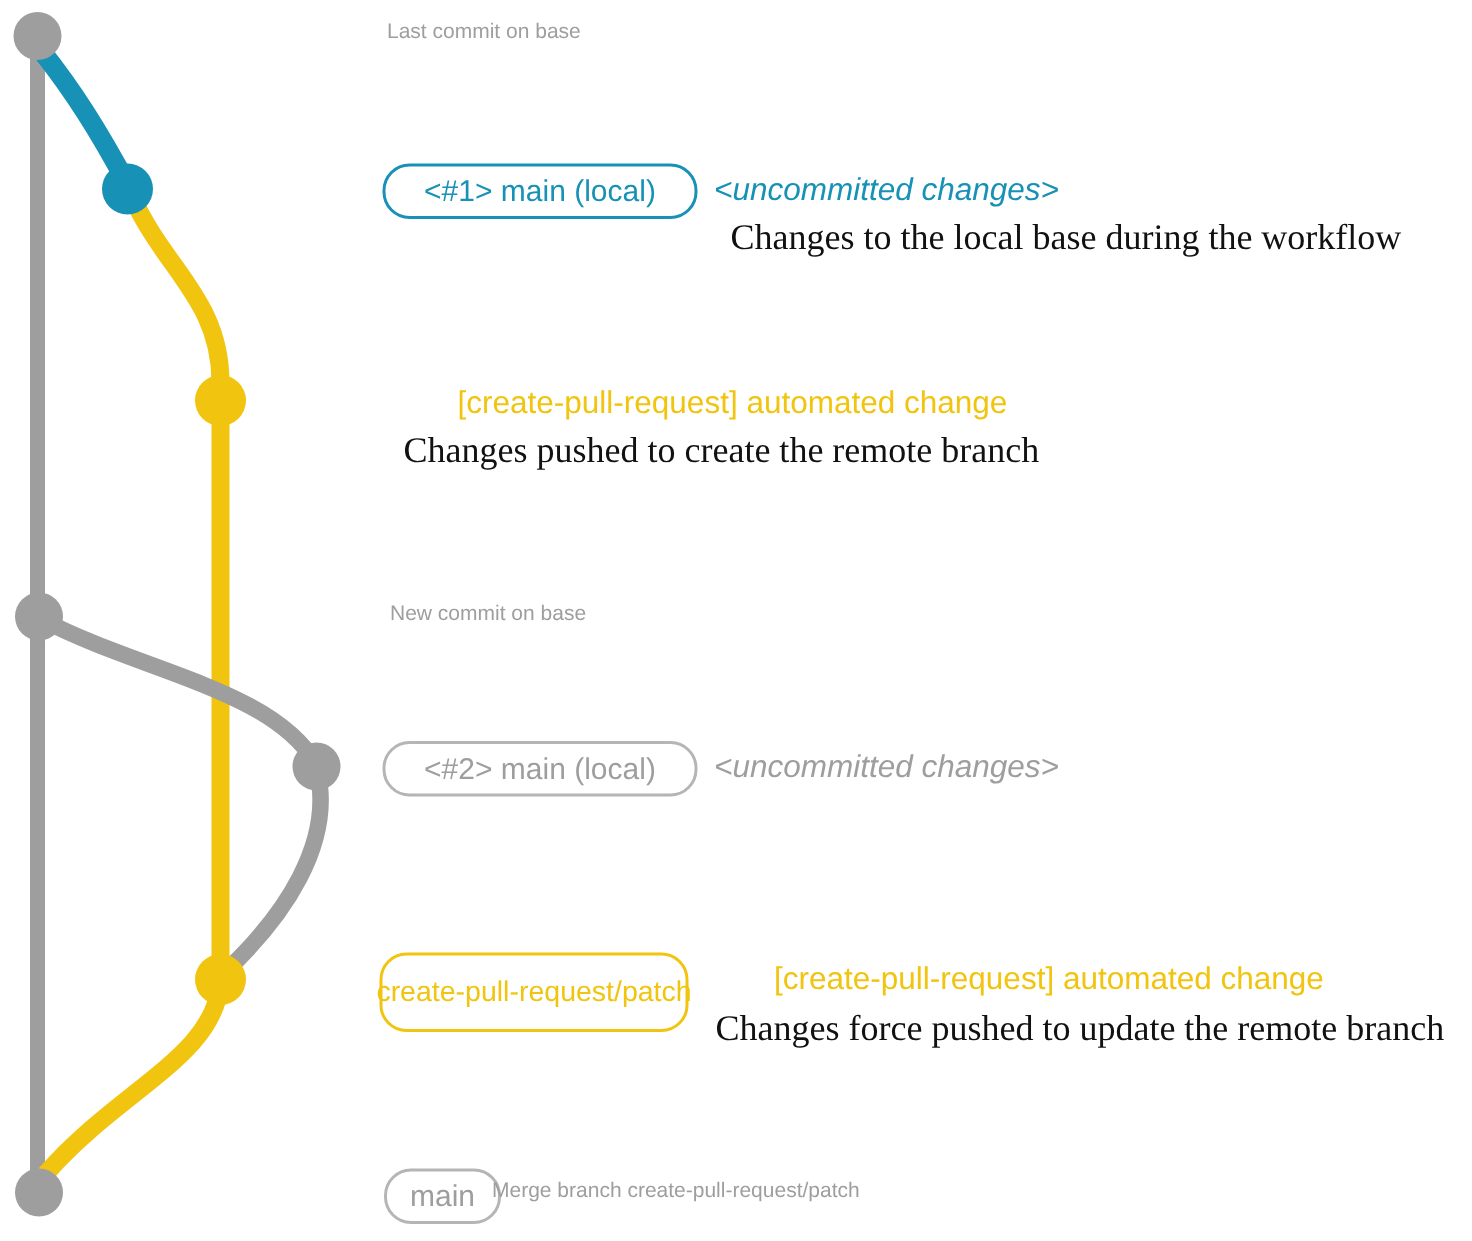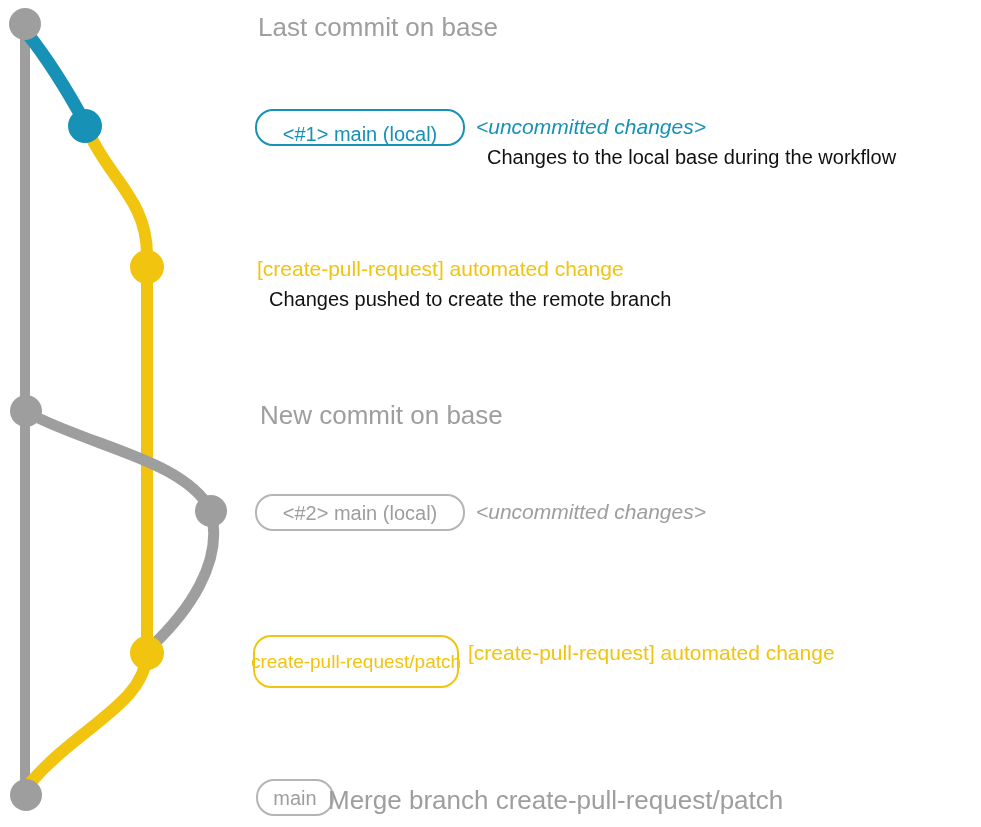--- a/index.html
+++ b/index.html
@@ -21,43 +21,43 @@
   }
   .graph-svg { position: absolute; left: 0; top: 0; }
   .stroke-gray   { stroke: var(--gray);   fill: none; }
   .stroke-teal   { stroke: var(--teal);   fill: none; }
   .stroke-yellow { stroke: var(--yellow); fill: none; }
   .fill-gray   { fill: var(--gray);   stroke: none; }
   .fill-teal   { fill: var(--teal);   stroke: none; }
   .fill-yellow { fill: var(--yellow); stroke: none; }
 
   .abs { position: absolute; white-space: nowrap; }
-  .sans-label { font-size: 26px; line-height: 1.1; color: var(--gray); }
+  .sans-label { font-size: 14px; line-height: 1.1; color: var(--gray); }
   .status-label { font-size: 21px; line-height: 1.1; font-style: italic; }
-  .title-label { font-size: 21px; line-height: 1.1; }
+  .title-label { font-size: 21px; line-height: 1.1; margin-left: 48px; }
   .teal-text { color: var(--teal); }
   .yellow-text { color: var(--yellow); }
   .gray-text { color: var(--gray); }
   .caption {
-    font-family: Liberation Sans, sans-serif;
-    font-size: 20px;
+    font-family: Liberation Serif, serif;
+    font-size: 24px;
     line-height: 1.1;
     color: var(--caption);
   }
   .badge {
     display: flex;
     align-items: center;
     justify-content: center;
     border-radius: 18px;
     border: 2px solid;
     font-size: 20px;
     line-height: 1;
     white-space: nowrap;
   }
-  .badge-teal { border-color: var(--teal); color: var(--teal); align-items: flex-end; }
+  .badge-teal { border-color: var(--teal); color: var(--teal); }
   .badge-gray { border-color: var(--gray_border); color: var(--gray); }
   .badge-yellow { border-color: var(--yellow); color: var(--yellow); font-size: 19px; }
 </style>
 </head>
 <body>
 
 <div class="canvas">
 
   <svg class="graph-svg" width="981" height="827" viewBox="0 0 981 827">
 
@@ -96,19 +96,20 @@
 
   <div class="abs badge badge-gray" style="left:255px; top:494px; width:210px; height:37px;justify-content:center;">
     <span>&lt;#2&gt; main (local)</span>
   </div>
   <div class="abs status-label gray-text" style="left:476px; top:500px;">&lt;uncommitted changes&gt;</div>
 
   <div class="abs badge badge-yellow" style="left:253px; top:635px; width:206px; height:53px;">
     <span>create-pull-request/patch</span>
   </div>
   <div class="abs title-label yellow-text" style="left:468px; top:641px;">[create-pull-request] automated change</div>
+  <div class="abs caption" style="left:477px; top:673px;">Changes force pushed to update the remote branch</div>
 
   <div class="abs badge badge-gray" style="left:256px; top:779px; width:78px; height:37px;justify-content:center;">
     <span>main</span>
   </div>
   <div class="abs sans-label" style="left:328px; top:786px;">Merge branch create-pull-request/patch</div>
 
 </div>
 
 </body></html>

